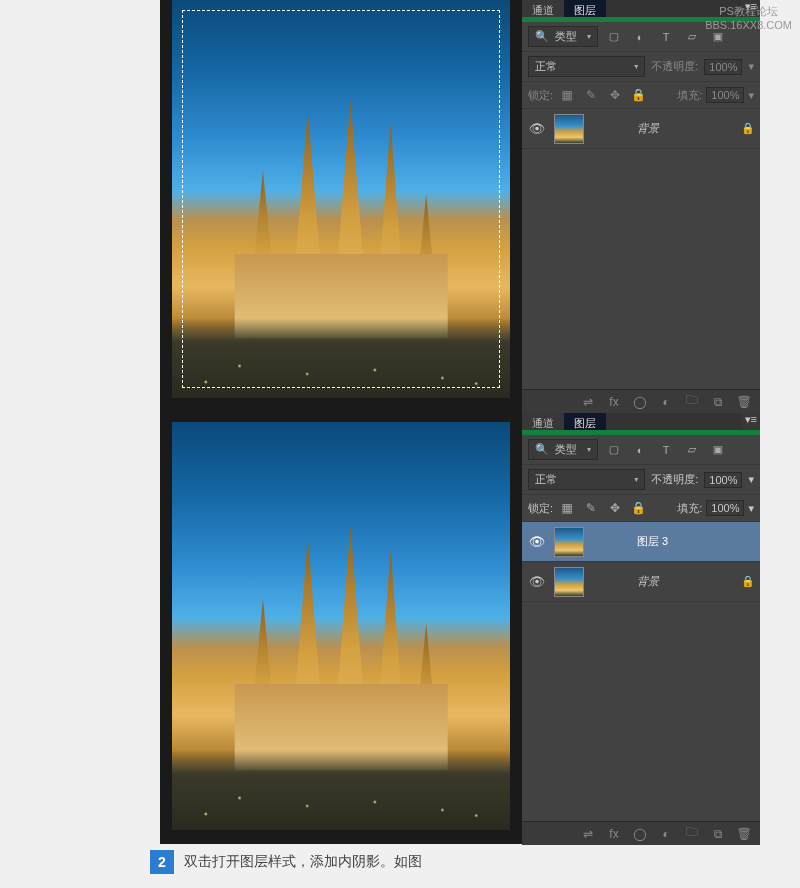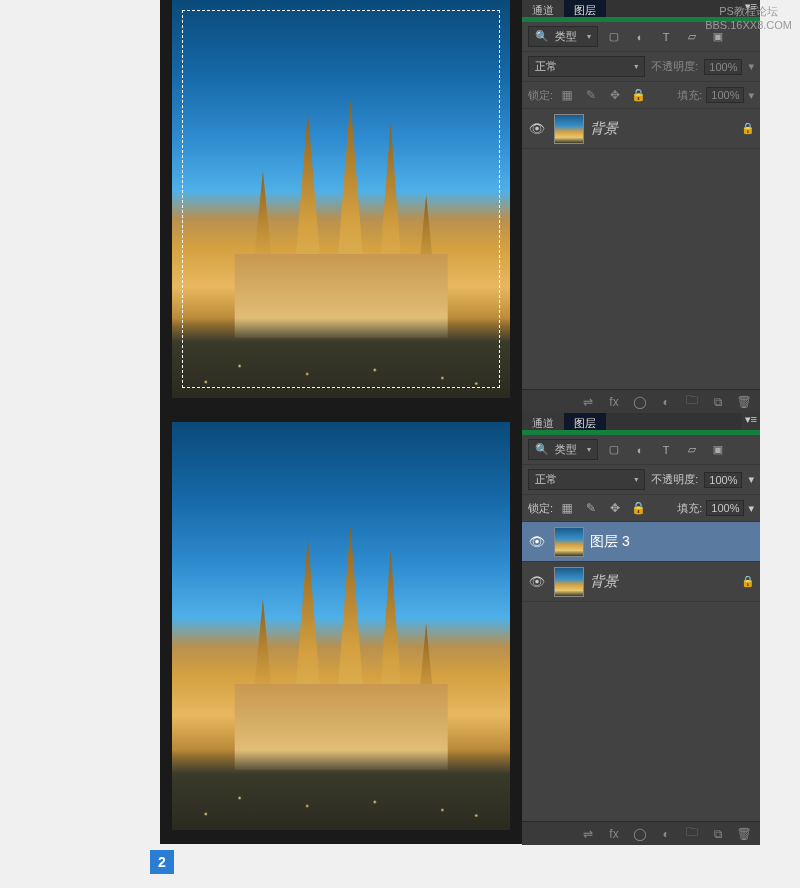--- a/index.html
+++ b/index.html
@@ -208,21 +208,22 @@
 }
 .layer-thumb {
   width: 30px;
   height: 30px;
   background: linear-gradient(to bottom, #1a5a8a 0%, #3a90c8 40%, #d4a040 60%, #e8c870 80%, #3a3a2a 100%);
   border: 1px solid #888;
 }
 .layer-name {
   flex: 1;
   font-style: italic;
-  font-size: 14px;
+  font-size: 11px;
+  margin-left: 47px;
 }
 .layer-lock { width: 16px; text-align: center; }
 
 .panel-footer {
   display: flex;
   align-items: center;
   height: 24px;
   background: #3a3a3a;
   border-top: 1px solid #2a2a2a;
   padding: 0 4px;
@@ -419,13 +420,14 @@
         <span class="icon-btn">🗀</span>
         <span class="icon-btn">⧉</span>
         <span class="icon-btn">🗑</span>
       </div>
     </div>
   </div>
 </div>
 
 <div class="step-row">
   <div class="step-num">2</div>
+  <div class="step-text">双击打开图层样式，添加内阴影。如图</div>
 </div>
 
 </body></html>

